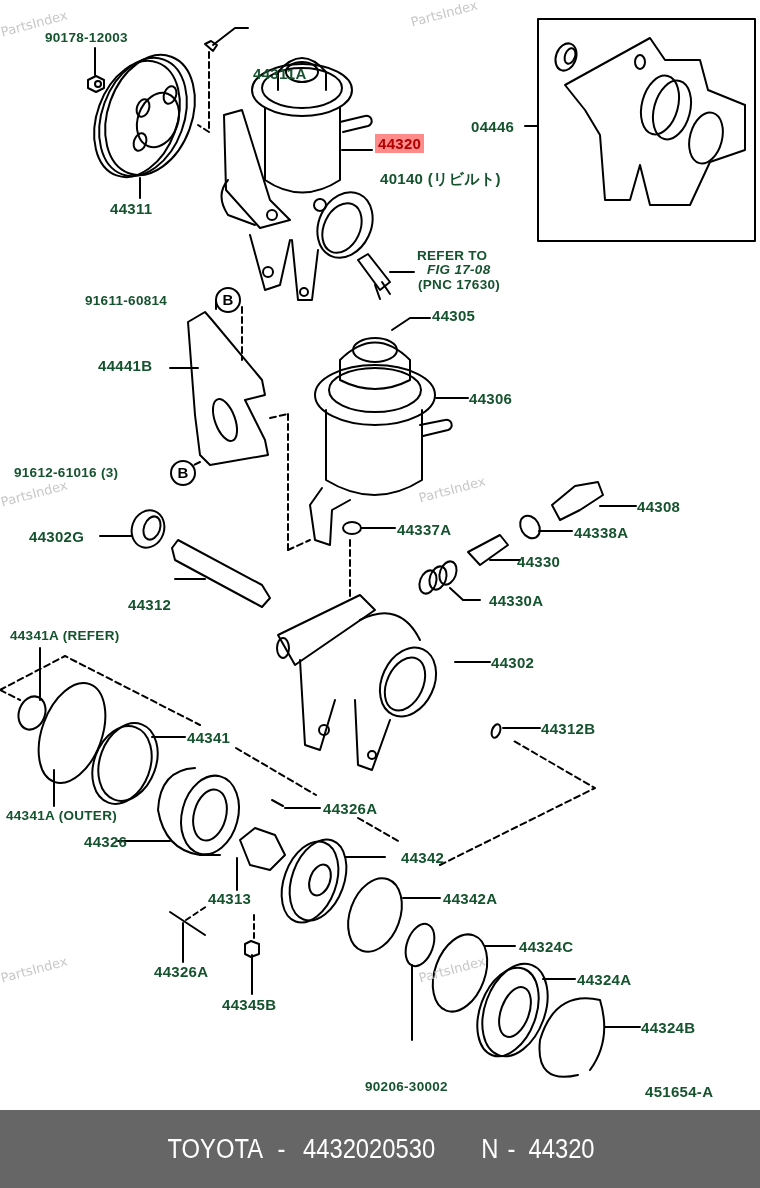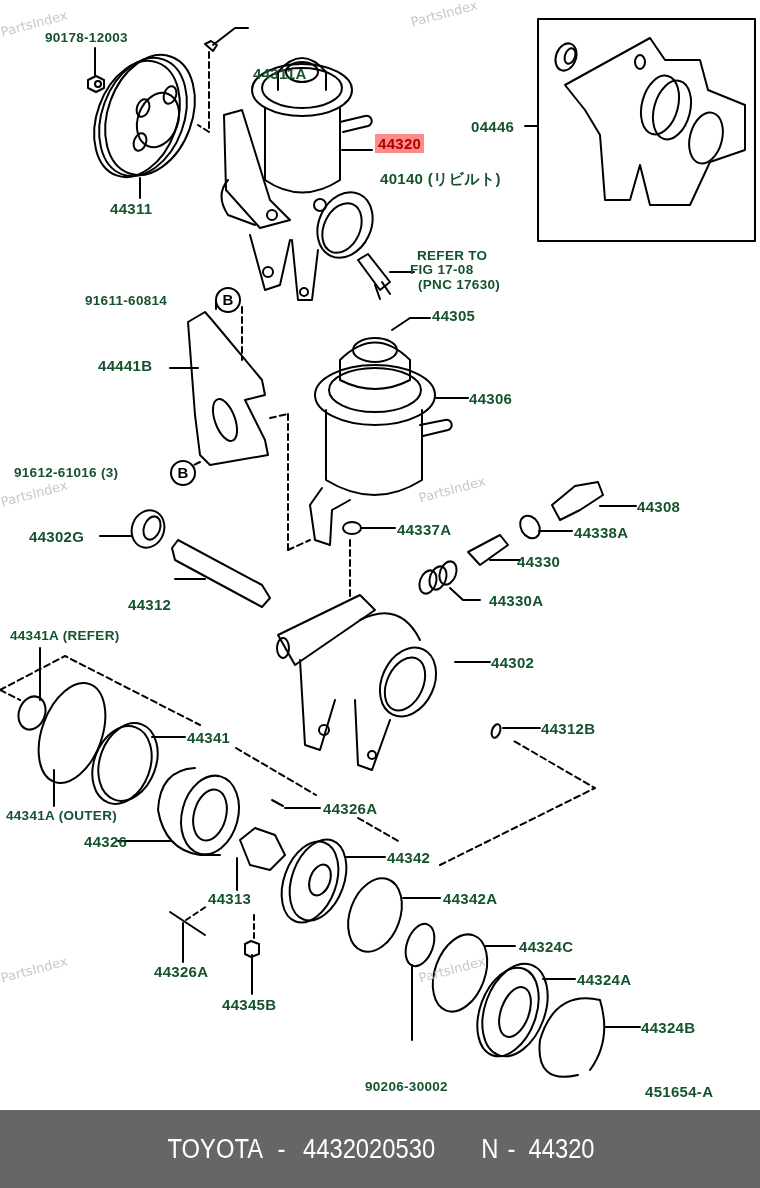--- a/index.html
+++ b/index.html
@@ -250,21 +250,21 @@
   <div class="wm" style="left:0px;top:962px;">PartsIndex</div>
   <div class="wm" style="left:418px;top:962px;">PartsIndex</div>
 
   <div class="lbl sm" style="left:45px;top:31px;">90178-12003</div>
   <div class="lbl" style="left:253px;top:22px;margin-top:44px;">44311A</div>
   <div class="lbl" style="left:110px;top:201px;">44311</div>
   <div class="lbl hl" style="left: 375px; top: 134px; background: rgb(255, 138, 138); color: rgb(176, 0, 0);">44320</div>
   <div class="lbl" style="left:380px;top:155px;margin-top:16px;">40140 (リビルト)</div>
   <div class="lbl" style="left:471px;top:119px;">04446</div>
   <div class="lbl sm" style="left:417px;top:249px;">REFER TO</div>
-  <div class="lbl sm" style="left:410px;top:263px;">FIG 17-08</div>
+  <div class="lbl sm" style="left:427px;top:263px;font-style:italic;">FIG 17-08</div>
   <div class="lbl sm" style="left:418px;top:278px;">(PNC 17630)</div>
 
   <div class="lbl sm" style="left:85px;top:294px;">91611-60814</div>
   <div class="circle-b" style="left:215px;top:287px;">B</div>
   <div class="lbl" style="left:98px;top:358px;">44441B</div>
   <div class="lbl sm" style="left:14px;top:466px;">91612-61016 (3)</div>
   <div class="circle-b" style="left:170px;top:460px;">B</div>
 
   <div class="lbl" style="left:432px;top:308px;">44305</div>
   <div class="lbl" style="left:469px;top:391px;">44306</div>
@@ -276,21 +276,21 @@
   <div class="lbl" style="left:517px;top:554px;">44330</div>
   <div class="lbl" style="left:489px;top:593px;">44330A</div>
 
   <div class="lbl sm" style="left:10px;top:629px;">44341A (REFER)</div>
   <div class="lbl" style="left:491px;top:655px;text-align:right;">44302</div>
   <div class="lbl" style="left:187px;top:730px;">44341</div>
   <div class="lbl" style="left:541px;top:721px;">44312B</div>
   <div class="lbl sm" style="left:6px;top:809px;">44341A (OUTER)</div>
   <div class="lbl" style="left:323px;top:801px;">44326A</div>
   <div class="lbl" style="left:84px;top:834px;">44326</div>
-  <div class="lbl" style="left:387px;top:850px;">44342</div>
+  <div class="lbl" style="left:401px;top:850px;">44342</div>
   <div class="lbl" style="left:208px;top:891px;">44313</div>
   <div class="lbl" style="left:443px;top:891px;">44342A</div>
   <div class="lbl" style="left:519px;top:939px;">44324C</div>
   <div class="lbl" style="left:154px;top:964px;">44326A</div>
   <div class="lbl" style="left:577px;top:972px;">44324A</div>
   <div class="lbl" style="left:222px;top:997px;">44345B</div>
   <div class="lbl" style="left:641px;top:1020px;">44324B</div>
   <div class="lbl sm" style="left:365px;top:1044px;margin-top:36px;">90206-30002</div>
   <div class="lbl" style="left:645px;top:1084px;">451654-A</div>
 </div>

